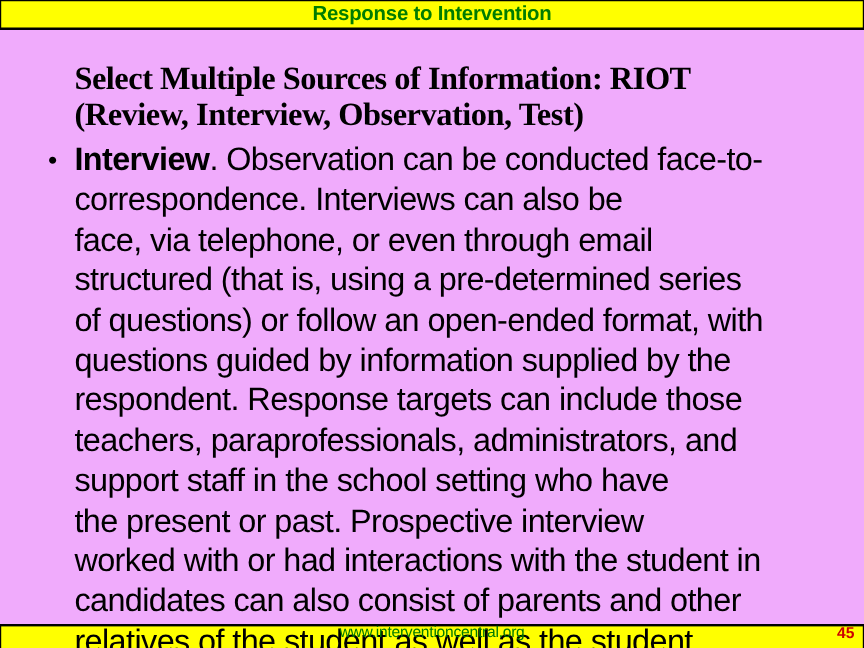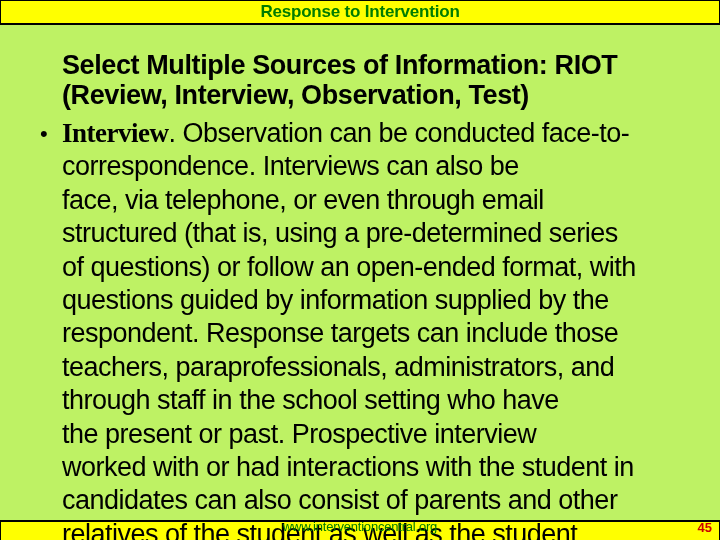--- a/index.html
+++ b/index.html
@@ -4,21 +4,21 @@
 <style>
   html, body {
     margin: 0;
     padding: 0;
     background: #ffffff;
   }
   #slide {
     position: relative;
     width: 720px;
     height: 540px;
-    background: #bef264;
+    background: #f0abfc;
     overflow: hidden;
     font-family: "Liberation Sans", "DejaVu Sans", sans-serif;
   }
 
   
   .title-bar {
     position: absolute;
     top: 0; left: 0;
     width: 718px;
     height: 22px;
@@ -36,20 +36,21 @@
     letter-spacing: -0.2px;
   }
 
   
   .heading {
     position: absolute;
     left: 62px;
     top: 50px;
     width: 650px;
     z-index: 2;
+    font-family: Liberation Serif, serif;
   }
   .heading-line {
     font-size: 27px;
     font-weight: bold;
     line-height: 30px;
     color: #000000;
     letter-spacing: -0.4px;
     white-space: nowrap;
   }
 
@@ -70,21 +71,21 @@
     white-space: nowrap;
     padding-left: 22px;
   }
   .bullet-marker {
     position: absolute;
     left: 0;
     top: 0;
     font-size: 22px;
     line-height: 33.4px;
   }
-  .lead-bold { font-weight: bold; font-family: Liberation Serif, serif; }
+  .lead-bold { font-weight: bold; }
 
   
   .footer-bar {
     position: absolute;
     left: 0;
     top: 520px;
     width: 718px;
     height: 20px;
     background: #FFFF00;
     border: 1px solid #000000;
@@ -132,21 +133,21 @@
     <div class="body-line">
       <span class="bullet-marker">•</span><span class="lead-bold">Interview</span><span>. Observation can be conducted face-to-</span>
     </div>
     <div class="body-line">correspondence. Interviews can also be</div>
     <div class="body-line">face, via telephone, or even through email</div>
     <div class="body-line">structured (that is, using a pre-determined series</div>
     <div class="body-line">of questions) or follow an open-ended format, with</div>
     <div class="body-line">questions guided by information supplied by the</div>
     <div class="body-line">respondent. Response targets can include those</div>
     <div class="body-line">teachers, paraprofessionals, administrators, and</div>
-    <div class="body-line">through staff in the school setting who have</div>
+    <div class="body-line">support staff in the school setting who have</div>
     <div class="body-line">the present or past. Prospective interview</div>
     <div class="body-line">worked with or had interactions with the student in</div>
     <div class="body-line">candidates can also consist of parents and other</div>
     <div class="body-line">relatives of the student as well as the student</div>
   </div>
 
   <div class="footer-bar"></div>
   <div class="footer-url">www.interventioncentral.org</div>
   <div class="page-number">45</div>
 

